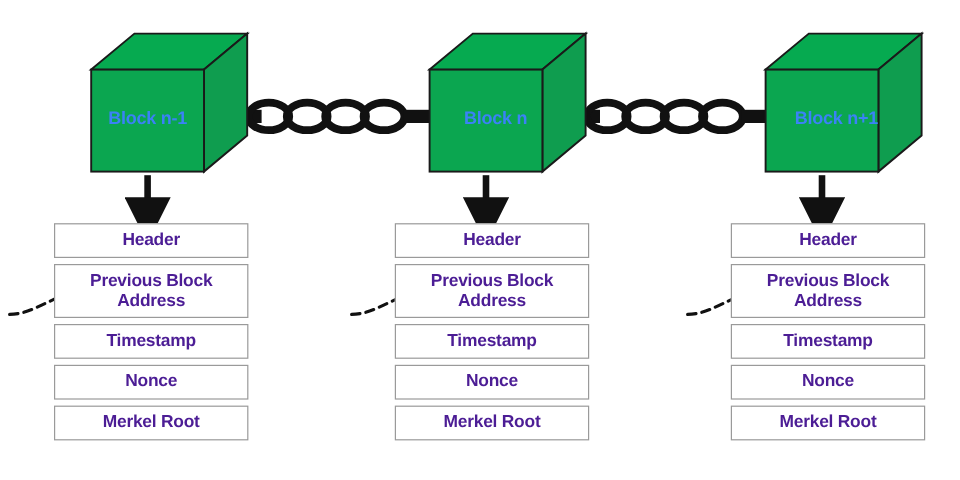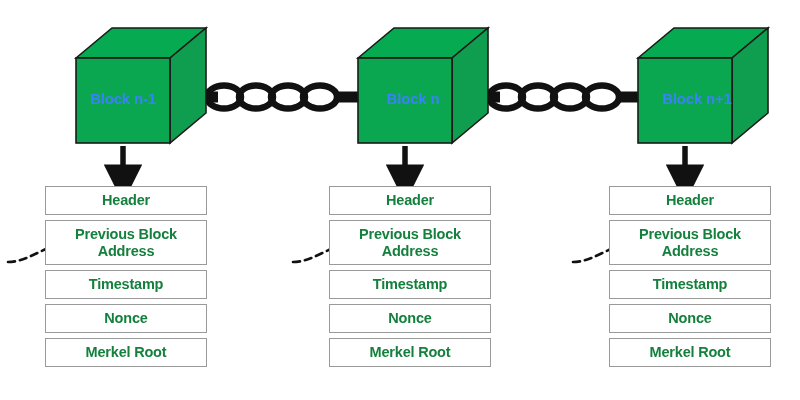--- a/index.html
+++ b/index.html
@@ -14,21 +14,21 @@
   .cube-label{
     position:absolute;color:#3b82f6;font-weight:bold;font-size:15px;
     letter-spacing:-.2px;white-space:nowrap;text-align:center;
     pointer-events:none;
   }
 
   .field-box{
     position:absolute;box-sizing:border-box;
     background:#ffffff;border:1.5px solid #9a9a9a;
     display:flex;align-items:center;justify-content:center;
-    color:#15803d;font-weight:bold;font-size:14.5px;
+    color:#4c1d95;font-weight:bold;font-size:14.5px;
     line-height:17px;text-align:center;letter-spacing:-.2px;
   }
   .field-box.two-line{font-size:14.5px;}
 </style>
 </head>
 <body>
 
 <div id="stage">
 
   <svg class="svg-layer" viewBox="0 0 800 400">

